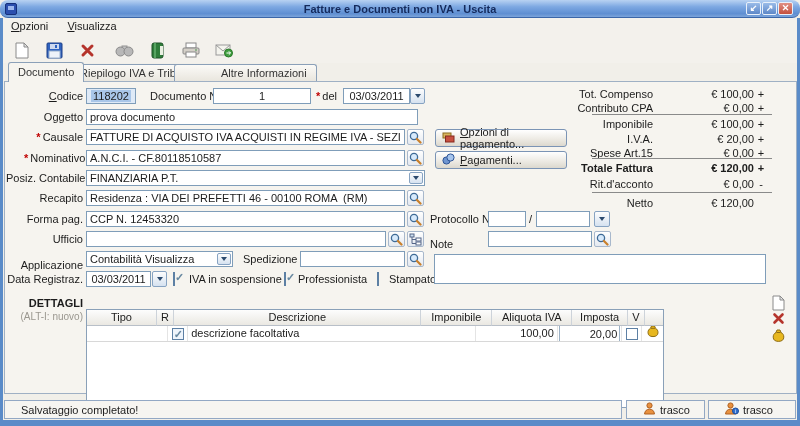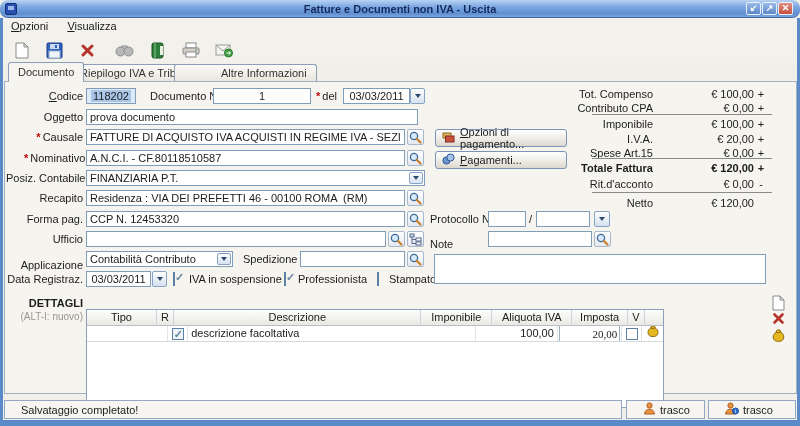--- a/index.html
+++ b/index.html
@@ -83,21 +83,21 @@
   .dtable { background:#fff; border:1px solid #8aa0b8; }
   .thead { display:flex; height:16px; }
   .th { border-right:1px solid #cdd3da; border-bottom:1px solid #b8bfc8;
     background:linear-gradient(#fdfdfd,#eae8e2); text-align:center; line-height:15px;
     overflow:hidden; white-space:nowrap; }
   .trow { display:flex; height:16px; border-bottom:1px solid #d8d8d8; }
   .td { border-right:1px solid #e4e4e4; line-height:15px; padding:0 3px;
     overflow:hidden; white-space:nowrap; display:flex; align-items:center; }
   .td.right { justify-content:flex-end; }
   .td.center { justify-content:center; }
-  .cellbox { border:1px solid #9ab0c4; width:100%; text-align:right; padding:4px 2px; line-height:12px;font-family:Liberation Serif, serif; }
+  .cellbox { border:1px solid #9ab0c4; width:100%; text-align:right; padding:4px 2px; line-height:12px; }
 
   .hint { color:#9a978f; font-size:10px; }
 
   
   .sb { top:400px; height:19px; background:#f6f5f1; border:1px solid #92a8c4;
     display:flex; align-items:center; gap:4px; padding:0 16px; }
 </style>
 </head>
 <body>
 
@@ -262,21 +262,21 @@
         <rect x="1" y="1" width="4" height="3" fill="#cfe0f0" stroke="#556688"></rect>
         <rect x="7" y="5" width="5" height="3" fill="#ffffff" stroke="#556688"></rect>
         <rect x="7" y="9" width="5" height="3" fill="#ffffff" stroke="#556688"></rect>
         <path d="M3 4v6.5h4M3 6.5h4" stroke="#556688" fill="none"></path>
       </svg>
   </span>
 
   
   <div class="abs lbl" style="left:6px;top:251px;width:77px;margin-top:6px;">Applicazione</div>
   <div class="abs fld combo" style="left:86px;top:251px;width:147px;">
-    <span>Contabilità Contributo</span>
+    <span>Contabilità Visualizza</span>
     <span class="abs ddbtn dd-in">
         <span class="tri"></span>
       </span>
   </div>
   <div class="abs llbl" style="left:243px;top:251px;">Spedizione</div>
   <input class="abs fld" style="left: 300px; top: 251px; width: 105px;" value="">
   <span class="abs iconbtn" style="left:407px;top:251px;width:17px;height:16px;">
     <svg width="13" height="13" viewBox="0 0 13 13">
         <circle cx="5" cy="5" r="3.6" fill="#d7eafc" stroke="#3e6a96" stroke-width="1.3"></circle>
         <line x1="8" y1="8" x2="11.5" y2="11.5" stroke="#c9802c" stroke-width="2.2" stroke-linecap="round"></line>

